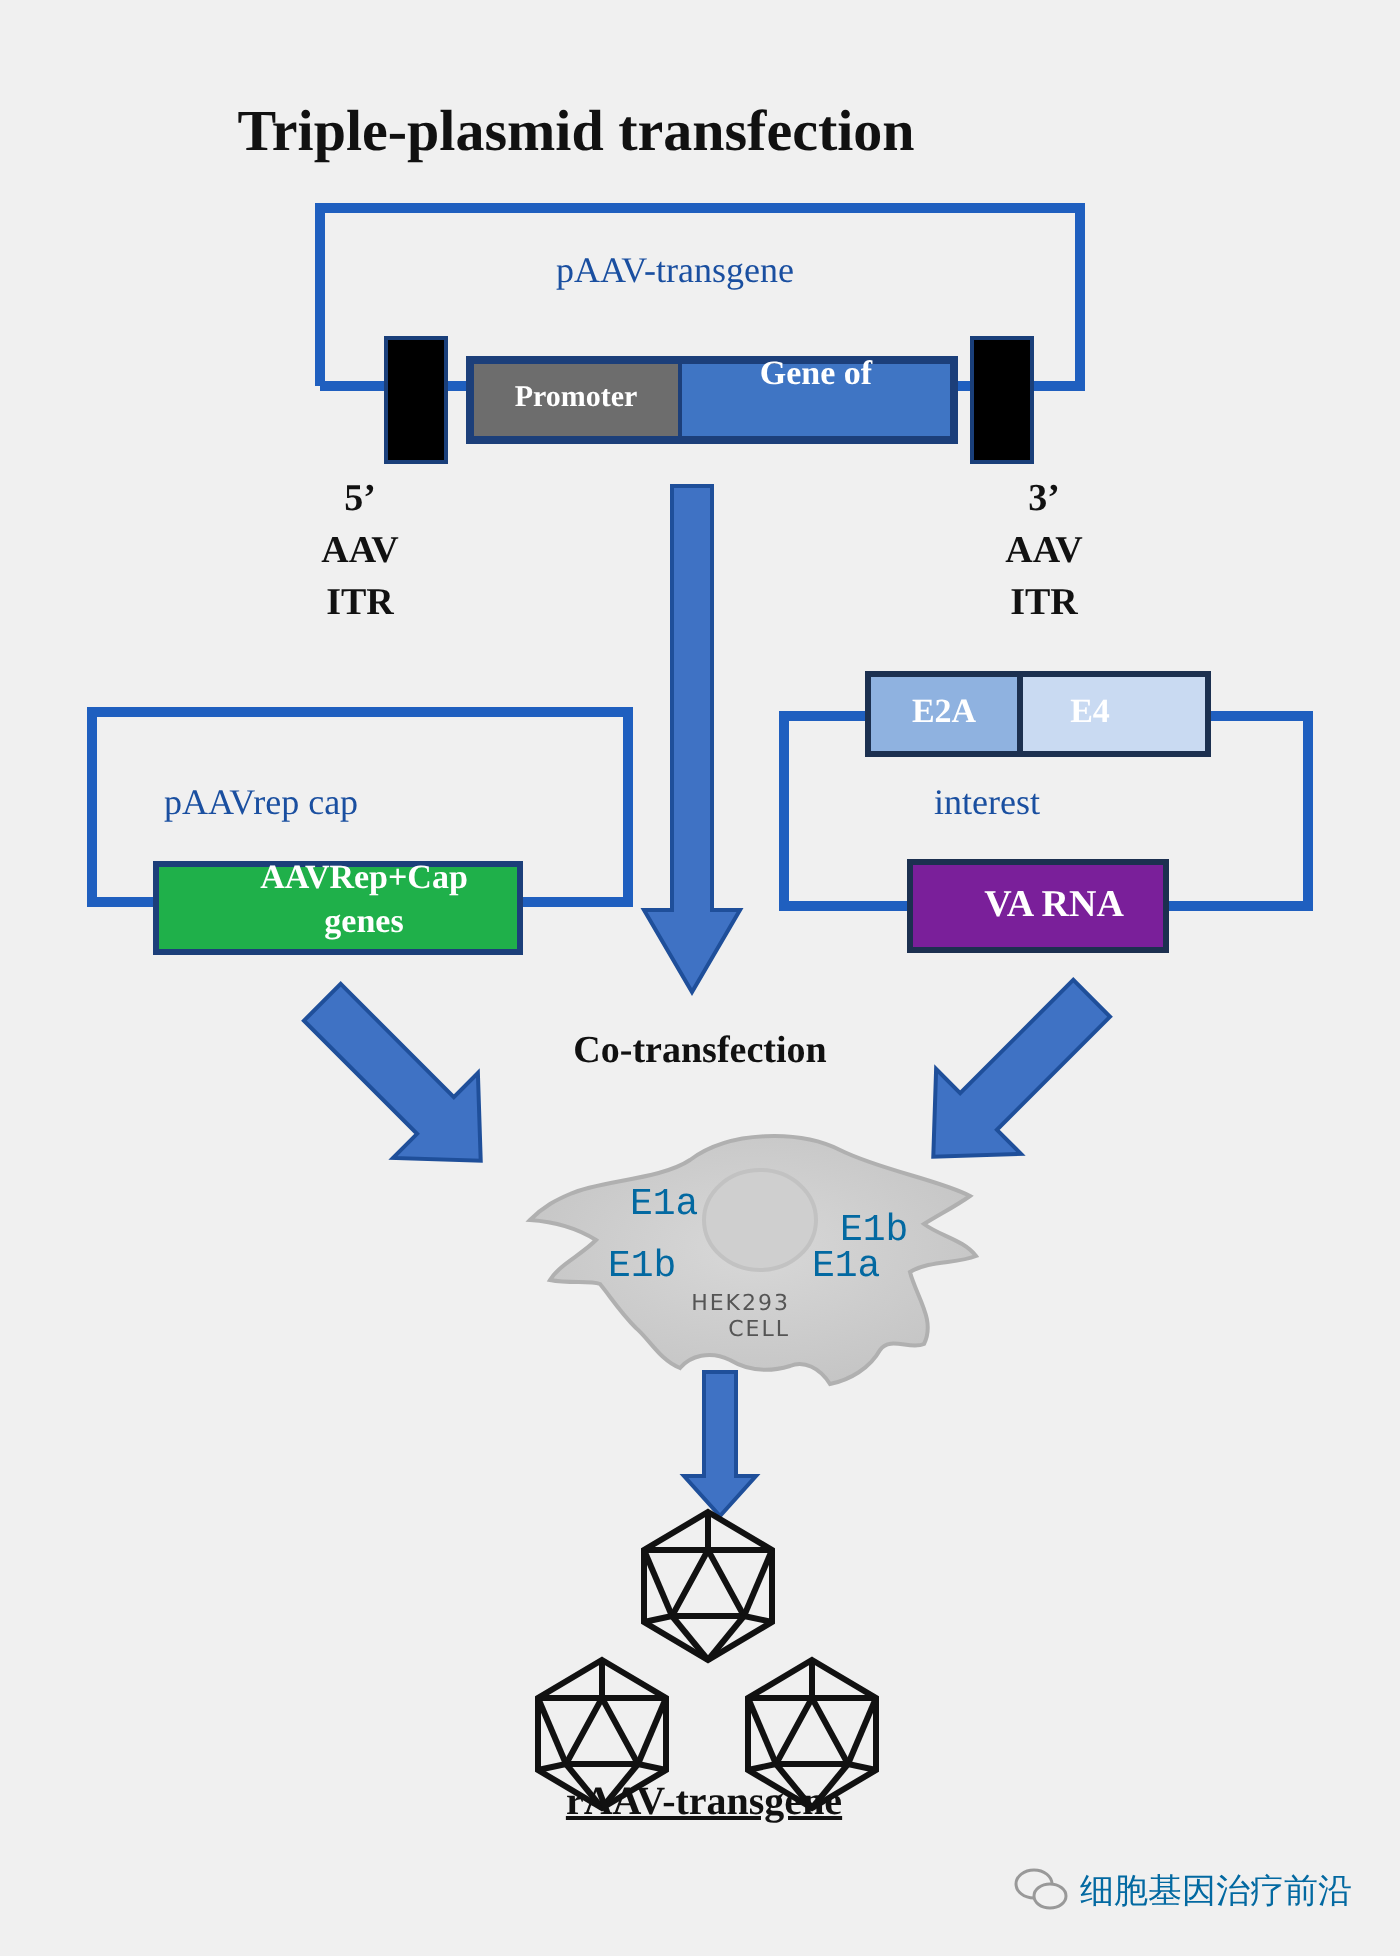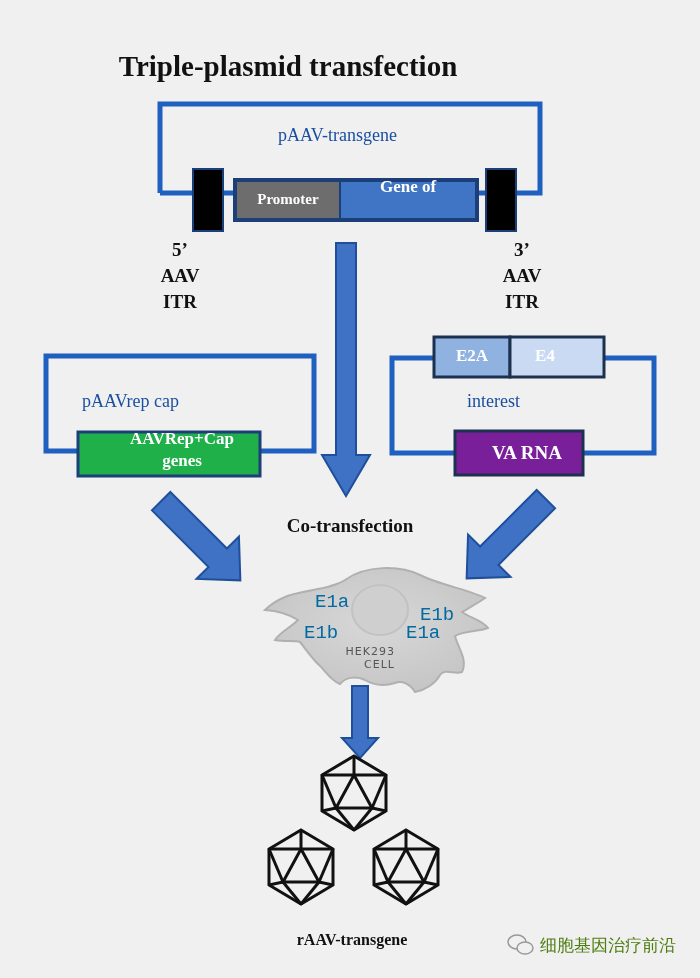--- a/index.html
+++ b/index.html
@@ -5,21 +5,21 @@
     html, body { margin:0; padding:0; }
     body { width:700px; height:978px; background:#f0f0f0; position:relative; overflow:hidden; font-family:"Liberation Serif", serif; }
     .abs { position:absolute; }
     .title { left:0; width:576px; top:50px; text-align:center; font-size:29px; font-weight:bold; color:#111; }
     .lbl-blue { color:#1a4fa0; font-weight:normal; font-size:18px; }
     .lbl-black { color:#111; font-weight:bold; font-size:19px; text-align:center; line-height:26px; }
     .box-text { color:#fff; font-weight:bold; font-size:17px; text-align:center; }
     svg.main { position:absolute; left:0; top:0; }
     .cell-text { font-family:Liberation Mono, monospace; font-size:19px; color:#0369a1; }
     .hek { font-family:"DejaVu Sans", sans-serif; font-size:11px; color:#555; letter-spacing:1px; text-align:right; line-height:13px; }
-    .watermark { font-family:"DejaVu Sans", sans-serif; font-size:17px; color:#4d7c0f; }
+    .watermark { font-family:"DejaVu Sans", sans-serif; font-size:17px; color:#0369a1; }
   </style>
 </head>
 <body>
 
 <div class="abs title">Triple-plasmid transfection</div>
 
 <svg class="main" width="700" height="978">
 
   <path d="M160 193 V104 H540 V193 H515 M195 193 H160" fill="none" stroke="#1f5fbf" stroke-width="5"></path>
   <line x1="222" y1="193" x2="236" y2="193" stroke="#1f5fbf" stroke-width="5"></line>
@@ -136,15 +136,15 @@
 
 <div class="abs cell-text" style="left:315px;top:591px;">E1a</div>
 <div class="abs cell-text" style="left:420px;top:604px;">E1b</div>
 <div class="abs cell-text" style="left:304px;top:622px;">E1b</div>
 <div class="abs cell-text" style="left:406px;top:622px;">E1a</div>
 <div class="abs hek" style="left:335px;top:645px;width:60px;">
   <div>HEK293</div>
   <div>CELL</div>
 </div>
 
-<div class="abs lbl-black" style="left:272px;top:927px;width:160px;font-size:16px;">rAAV-transgene</div>
+<div class="abs lbl-black" style="left:272px;top:888px;width:160px;font-size:20px;text-decoration:underline;">rAAV-transgene</div>
 
 <div class="abs watermark" style="left:540px;top:934px;">细胞基因治疗前沿</div>
 
 </body></html>

